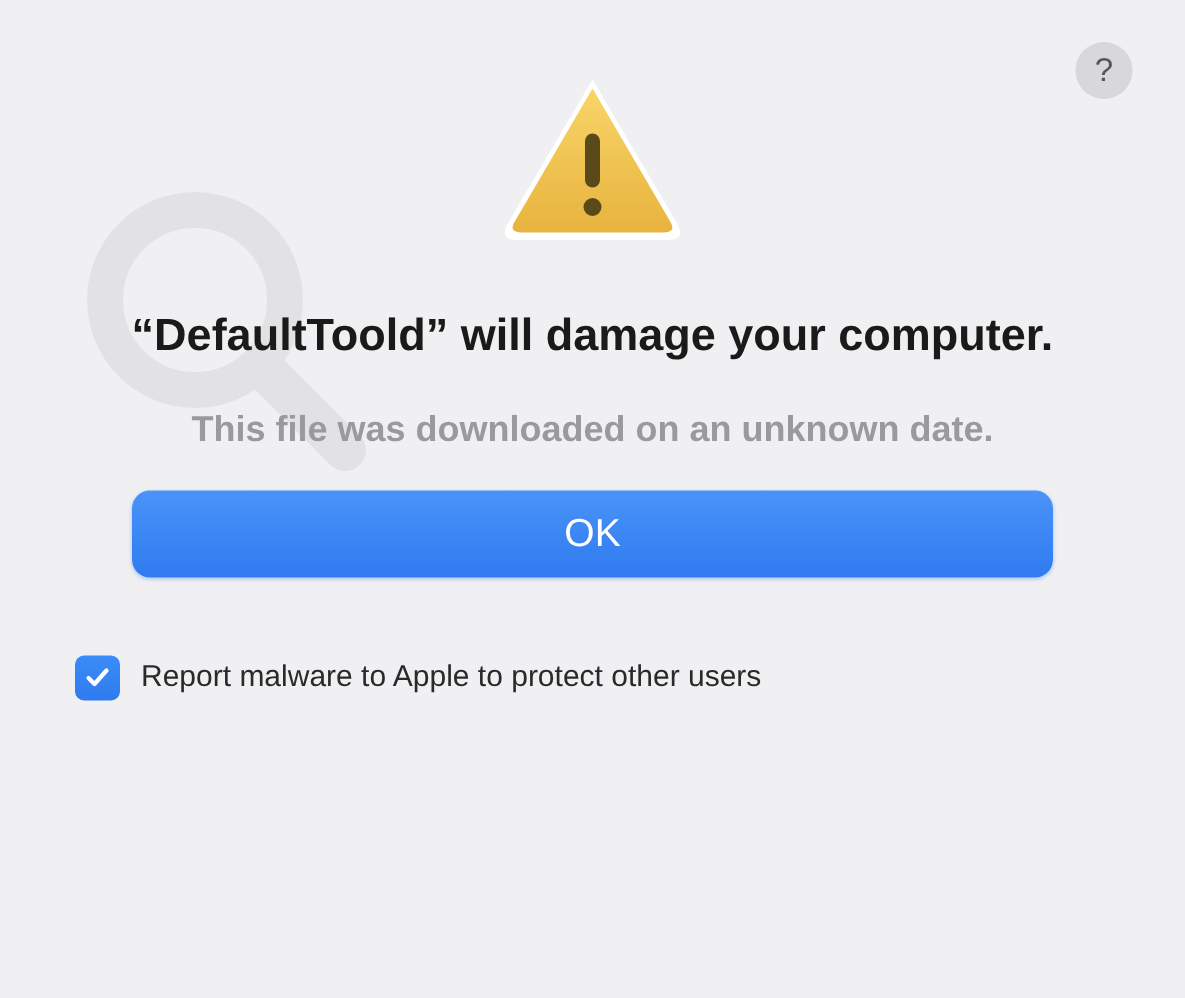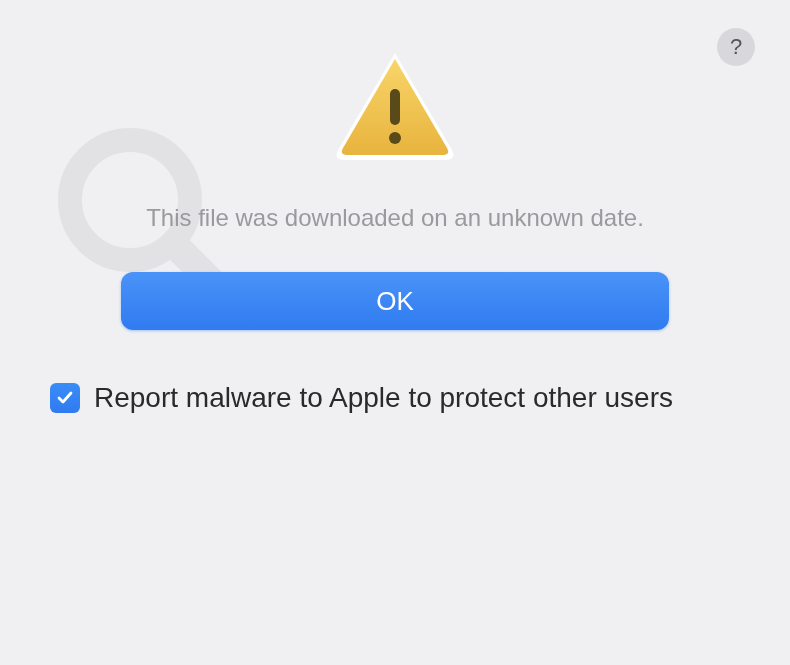--- a/index.html
+++ b/index.html
@@ -69,29 +69,29 @@
       font-weight: 700;
       color: #1a1a1a;
       text-align: center;
       line-height: 1.25;
       margin-bottom: 30px;
       z-index: 1;
     }
     
     .subtitle {
       font-size: 24px;
-      font-weight: 400;
+      font-weight: 700;
       color: #9a9a9e;
       text-align: center;
-      margin-bottom: 40px;
+      margin-bottom: 26px;
       z-index: 1;
     }
     
     .button {
-      width: 548px;
+      width: 614px;
       height: 58px;
       border-radius: 12px;
       font-size: 26px;
       font-weight: 400;
       display: flex;
       align-items: center;
       justify-content: center;
       cursor: pointer;
       margin-bottom: 22px;
       z-index: 1;
@@ -124,21 +124,21 @@
       border-radius: 6px;
       background: linear-gradient(to bottom, #3a8cf7, #2f7bf0);
       display: flex;
       align-items: center;
       justify-content: center;
       cursor: pointer;
       flex-shrink: 0;
     }
     
     .checkbox-label {
-      font-size: 28px;
+      font-size: 20px;
       color: #2a2a2a;
       font-weight: 400;
     }
   </style>
 </head>
 <body>
 
 <div class="dialog">
 
   <svg class="watermark-circle" viewBox="0 0 100 100">
@@ -158,20 +158,21 @@
           <stop offset="100%" stop-color="#e8b33e"></stop>
         </linearGradient>
       </defs>
       <path d="M 65 8 L 122 105 Q 127 115 115 115 L 15 115 Q 3 115 8 105 Z" fill="#ffffff" stroke="none"></path>
       <path d="M 65 14 L 117 103 Q 121 110 112 110 L 18 110 Q 9 110 13 103 Z" fill="url(#triGrad)"></path>
       <rect x="60" y="44" width="10" height="36" rx="5" fill="#5a4a1a"></rect>
       <circle cx="65" cy="93" r="6" fill="#5a4a1a"></circle>
     </svg>
   </div>
 
+  <div class="title">“DefaultToold” will damage your computer.</div>
 
   <div class="subtitle">This file was downloaded on an unknown date.</div>
 
   <div class="button button-primary">
     <span>OK</span>
   </div>
 
 
   <div class="checkbox-row">
     <div class="checkbox">

